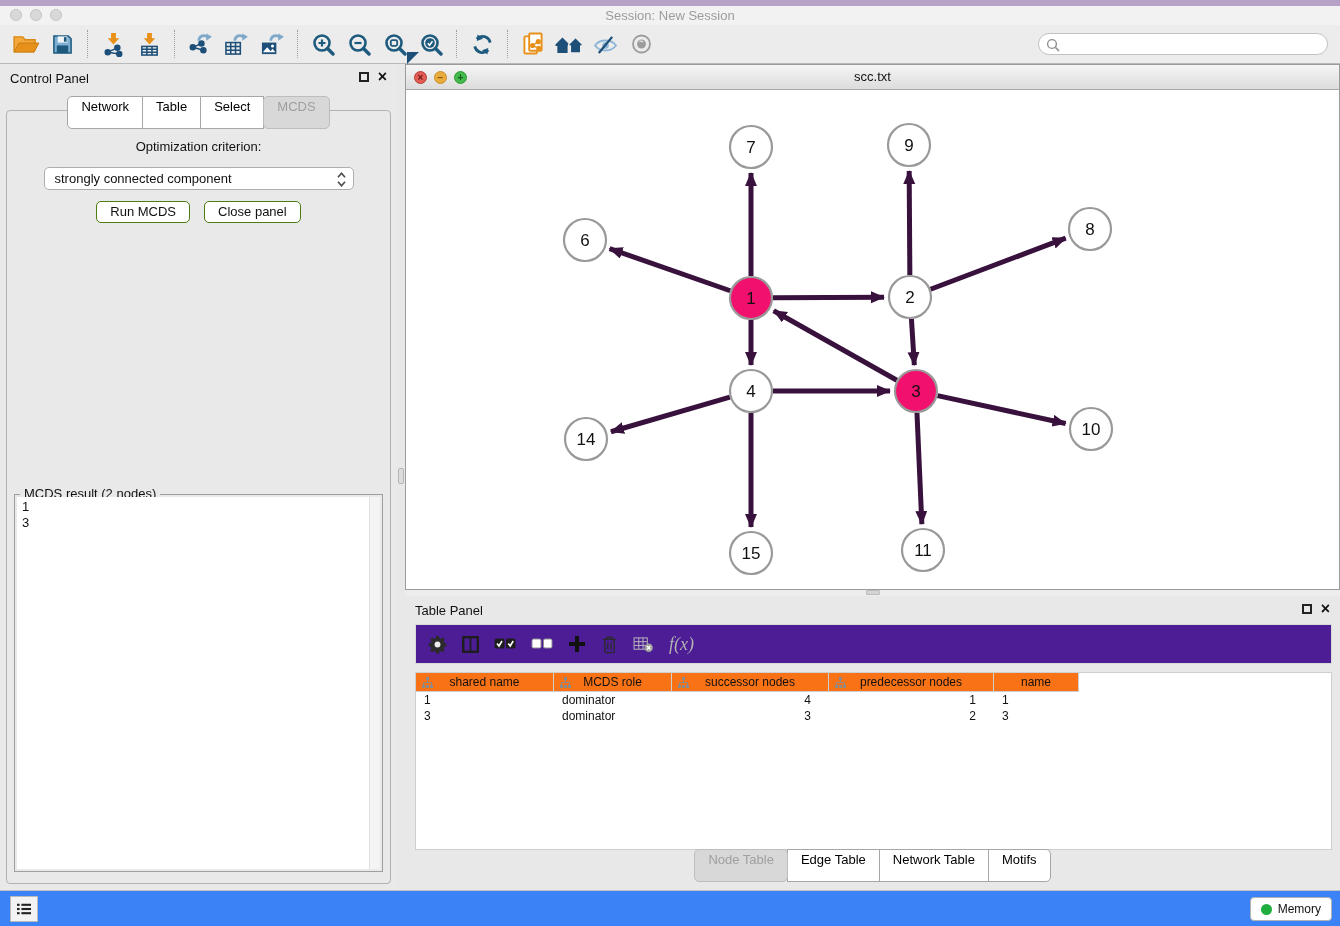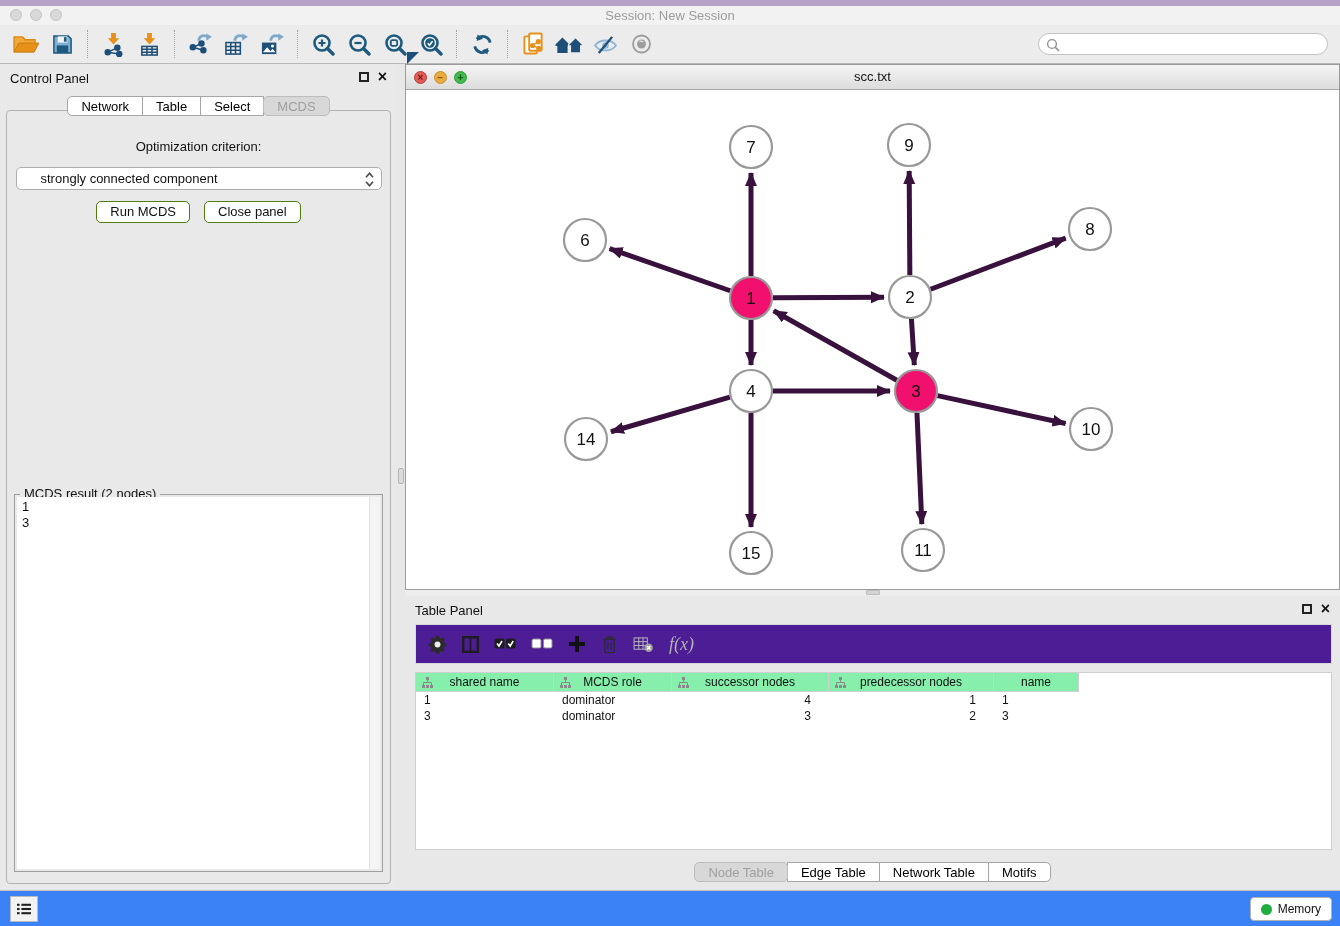--- a/index.html
+++ b/index.html
@@ -31,32 +31,32 @@
   
   .control-panel { position:absolute; left:0; top:0; width:397px; height:100%; background:#e9e9e9; }
   .panel-head { position:relative; height:26px; }
   .panel-title { font-size:13px; color:#111; padding:7px 0 0 10px; }
   .ph-icons { position:absolute; right:10px; top:7px; display:flex; gap:9px; align-items:center; }
   .float-icon { width:10px; height:10px; border:2px solid #222; }
   .close-icon { font-size:16px; font-weight:bold; line-height:11px; color:#111; }
 
   .seg-row { display:flex; justify-content:center; position:relative; z-index:2; }
   .seg { border:1px solid #a6a6a6; background:#fff; font-size:13px; font-family:inherit; color:#000;
-         padding:2px 13px 1px; margin-left:-1px; cursor:default; }
+         padding:2px 13px 14px; margin-left:-1px; cursor:default; }
   .seg:first-child { border-radius:5px 0 0 5px; margin-left:0; }
   .seg:last-child { border-radius:0 5px 5px 0; }
   .seg.active { background:#d8d8d8; color:#9f9f9f; border-color:#bdbdbd; border-radius:5px; z-index:1; }
 
   .cp-tabs { position:absolute; left:0; right:0; top:32px; }
   .cp-box { position:absolute; left:6px; right:6px; top:46px; bottom:6px;
             border:1px solid #b3b3b3; border-radius:4px; }
   .opt-label { text-align:center; margin-top:28px; font-size:13px; color:#111; }
-  .select { position:relative; margin:13px auto 0; width:366px; height:23px; background:#fff;
+  .select { position:relative; margin:13px auto 0; width:310px; height:23px; background:#fff;
             border:1px solid #aeaeae; border-radius:5px; font-size:13px; line-height:21px;
-            padding-left:24px; color:#111; }
+            padding-left:10px; color:#111; }
   .select svg { position:absolute; right:7px; top:4px; }
   .btn-row { display:flex; justify-content:center; gap:14px; margin-top:11px; }
   .mac-btn { background:#fff; border:1px solid #4d7c0f; border-radius:5px; font-size:13px;
              font-family:inherit; color:#111; padding:2px 13px 3px; cursor:default; }
 
   .result-box { position:absolute; left:14px; right:14px; top:430px; height:378px;
                 border:1px solid #9f9f9f; background:#e9e9e9; }
   .result-legend { position:absolute; top:-9px; left:5px; background:#e9e9e9; padding:0 4px;
                    font-size:13px; color:#111; }
   .result-inner { position:absolute; left:2px; right:2px; top:2px; bottom:2px; background:#fff; overflow:hidden; }
@@ -92,21 +92,21 @@
   .table-panel { position:absolute; left:0; right:0; top:532px; bottom:0; background:#e8e8e8; }
   .tp-head { position:relative; height:24px; }
   .tp-toolbar { position:absolute; left:10px; right:8px; top:28px; height:40px; background:#4c1d95;
                 border:1px solid #d8d8d8; display:flex; align-items:center; gap:15px; padding:0 12px; }
   .tt-btn { background:none; border:none; padding:0; display:flex; align-items:center; cursor:default; }
   .fx { font-family:"Liberation Serif", serif; font-style:italic; font-size:18px; color:#b3b3b3; }
 
   .tp-table { position:absolute; left:10px; right:8px; top:76px; bottom:40px; background:#fff;
               border:1px solid #cfcfcf; overflow:hidden; }
   .thead { display:flex; height:19px; background:#fff; }
-  .th { position:relative; background:#86efac; border-right:1px solid #cfcfcf; border-bottom:1px solid #cfcfcf;
+  .th { position:relative; background:#f97316; border-right:1px solid #cfcfcf; border-bottom:1px solid #cfcfcf;
         font-size:12px; color:#111; display:flex; align-items:center; justify-content:center; flex:none; }
   .th svg { position:absolute; left:6px; top:4px; }
   .trow { display:flex; height:16px; }
   .td { font-size:12px; color:#111; flex:none; line-height:16px; padding:0 18px 0 8px; }
   .td.right { text-align:right; }
 
   .tp-tabs { position:absolute; bottom:8px; left:0; right:0; }
 
   
   .statusbar { position:absolute; bottom:0; left:0; right:0; height:36px; background:#3b82f6;

